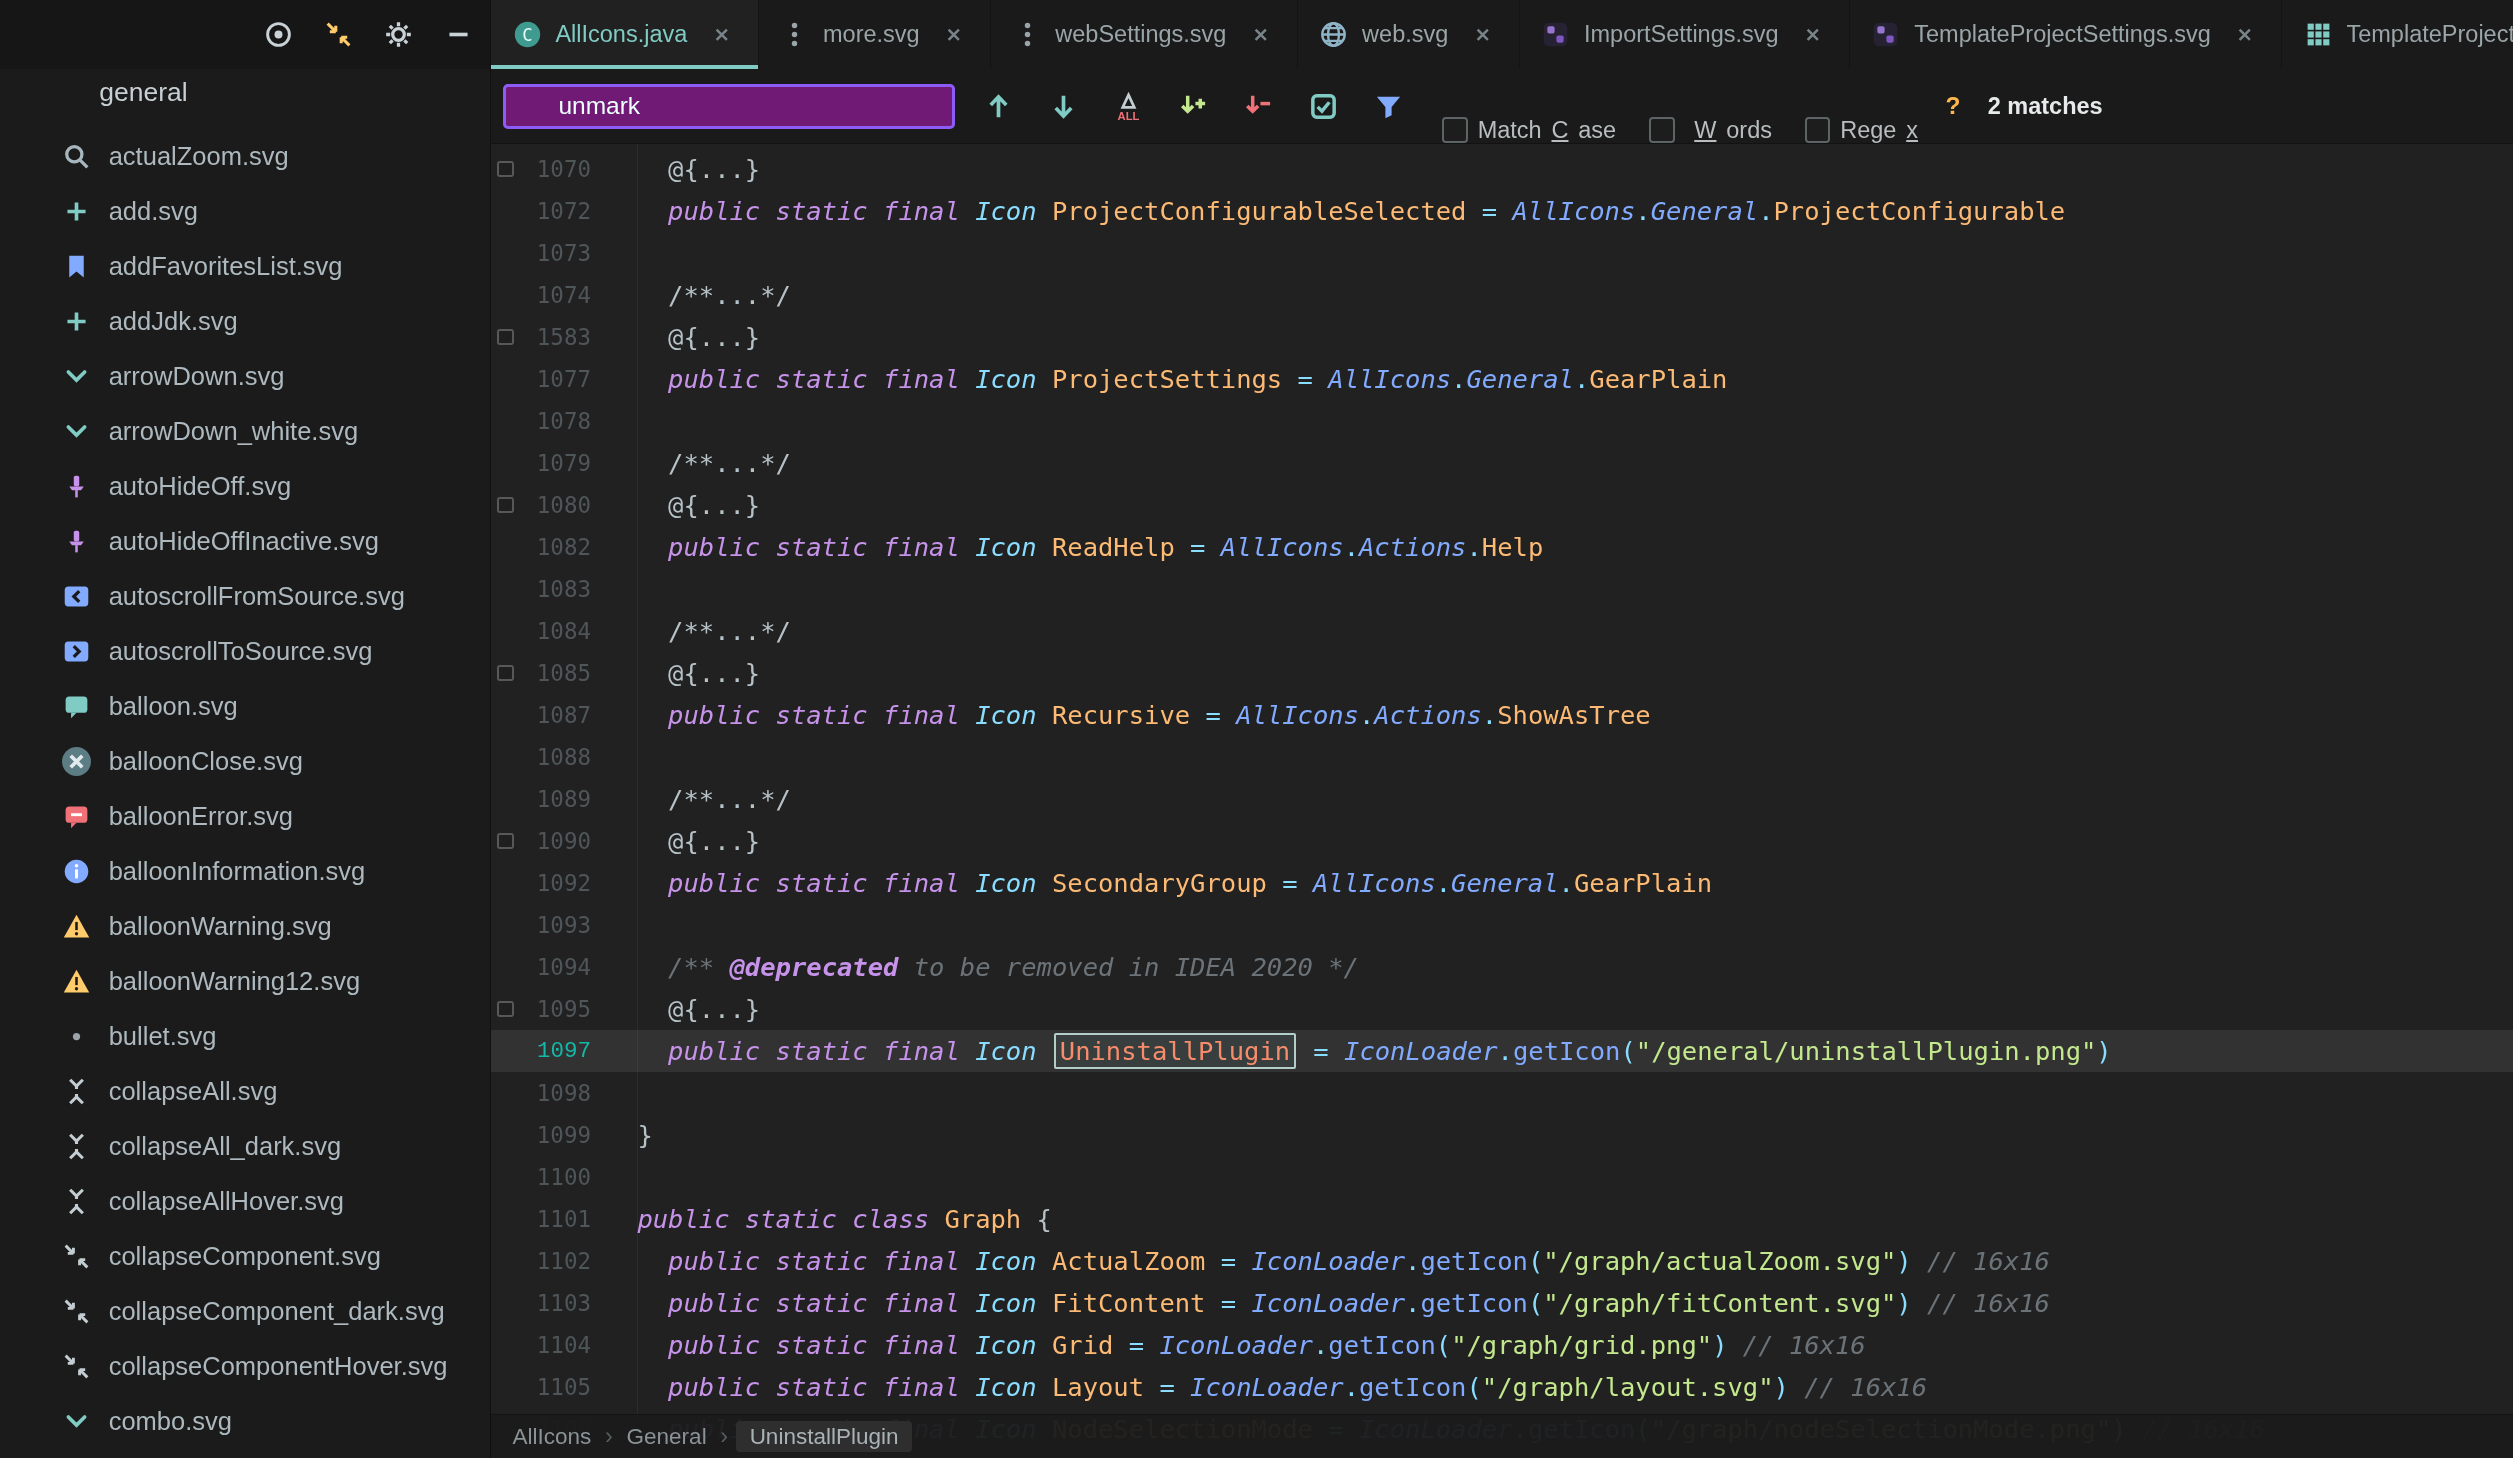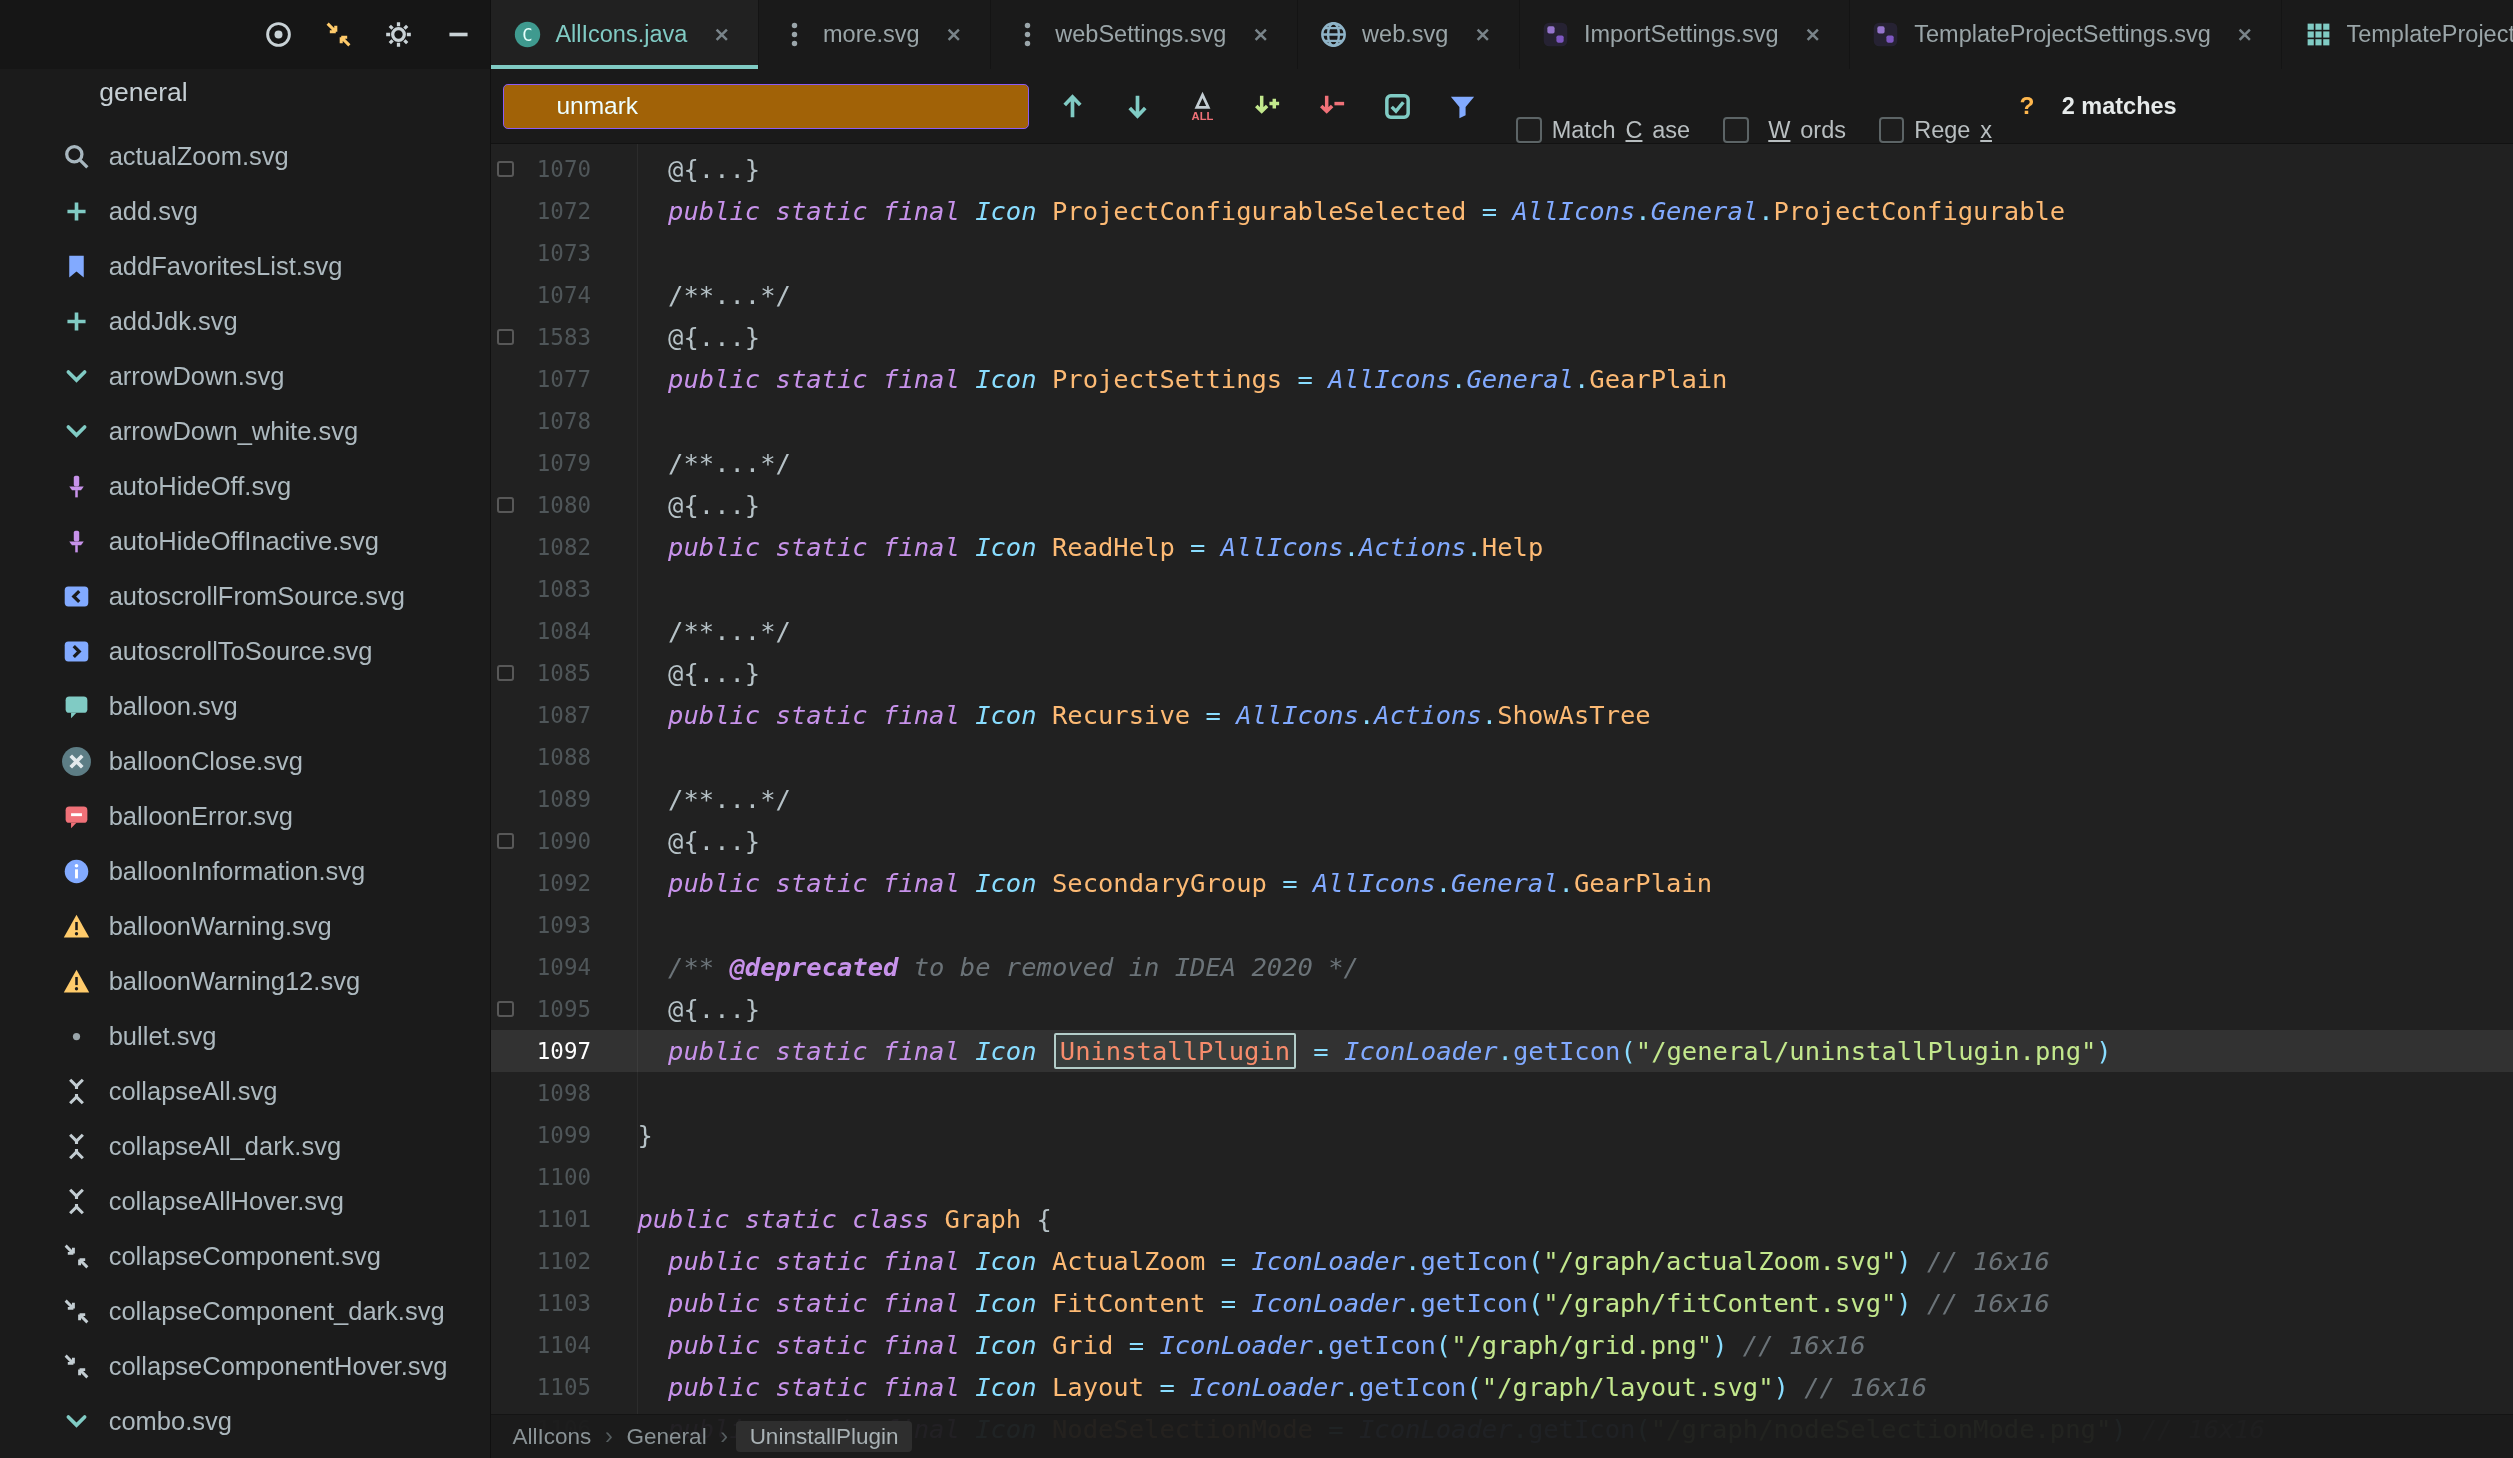--- a/index.html
+++ b/index.html
@@ -25,40 +25,40 @@
   .main{flex:1;display:flex;flex-direction:column;min-width:0;position:relative;}
 
   
   .tabbar{height:69px;flex:0 0 69px;background:#1a1a1a;display:flex;align-items:stretch;overflow:hidden;}
   .tab{display:flex;align-items:center;gap:11.8px;padding:0 19.6px;font-size:23.5px;color:#9aa5a8;border-right:1px solid #141414;white-space:nowrap;}
   .tab.active{color:#80CBC4;background:#212121;box-shadow:inset 0 -3.9px 0 #80CBC4;}
   .tab .close{display:inline-flex;margin-left:5.9px;}
 
   
   .searchbar{height:74px;flex:0 0 74px;background:#1a1a1a;display:flex;align-items:center;border-bottom:1px solid #121212;}
-  .search-field{margin-left:11.8px;width:526px;height:45px;background:#a16207;border:1px solid #8b5cf6;border-radius:4.9px;display:flex;align-items:center;padding:0 9.8px;gap:7.8px;box-sizing:border-box;}
+  .search-field{margin-left:11.8px;width:452px;height:45px;background:#701a75;border:3px solid #8b5cf6;border-radius:4.9px;display:flex;align-items:center;padding:0 9.8px;gap:7.8px;box-sizing:border-box;}
   .search-field input{flex:1;min-width:0;background:transparent;border:none;outline:none;color:#eeffff;font-size:24.5px;font-family:"Liberation Sans",sans-serif;}
   .search-tools{display:flex;gap:16px;margin-left:19.6px;}
   .tool-btn{width:49px;height:49px;display:flex;align-items:center;justify-content:center;}
   .search-options{display:flex;gap:33px;margin-left:29px;margin-top:48px;}
   .opt{display:flex;align-items:center;gap:9.8px;color:#b8bec0;font-size:23.5px;white-space:nowrap;}
   .opt .box{width:25.5px;height:25.5px;border:2px solid #5c6466;border-radius:3.9px;background:#1d1d1d;box-sizing:border-box;}
   .opt .u{text-decoration:underline;}
   .help{color:#FFB74D;font-weight:bold;font-size:24.5px;margin-left:17.6px;}
   .matches{color:#e6eaea;font-size:23.5px;font-weight:bold;margin-left:27.4px;white-space:nowrap;}
 
   
   .editor{flex:1;position:relative;overflow:hidden;background:#212121;padding-top:3.9px;}
   .indent-guide{position:absolute;left:146px;top:0;bottom:43px;width:1px;background:rgba(255,255,255,0.05);}
   .code-row{display:flex;height:42px;align-items:center;font-family:"DejaVu Sans Mono","Liberation Mono",monospace;font-size:25.5px;}
   .code-row.current{background:#323232;}
   .gutter-fold{width:29px;flex:0 0 29px;display:flex;align-items:center;justify-content:center;}
   .fold-box{width:16.7px;height:16.7px;border:2px solid #585858;border-radius:2.9px;background:#1f1f1f;box-sizing:border-box;}
   .lineno{width:71px;flex:0 0 71px;padding-right:9.8px;text-align:right;color:#4f5659;font-size:22.5px;}
-  .code-row.current .lineno{color:#ffffff;}
+  .code-row.current .lineno{color:#14b8a6;font-family:Liberation Mono, monospace;}
   .code-text{padding-left:5.9px;white-space:pre;}
   .tk-k{color:#C792EA;font-style:italic;}
   .tk-t{color:#89DDFF;font-style:italic;}
   .tk-c{color:#fdba74;}
   .tk-cl{color:#fdba74;}
   .tk-v{color:#82AAFF;font-style:italic;}
   .tk-f{color:#82AAFF;}
   .tk-o{color:#89DDFF;}
   .tk-s{color:#C3E88D;}
   .tk-m{color:#6b7378;font-style:italic;}

